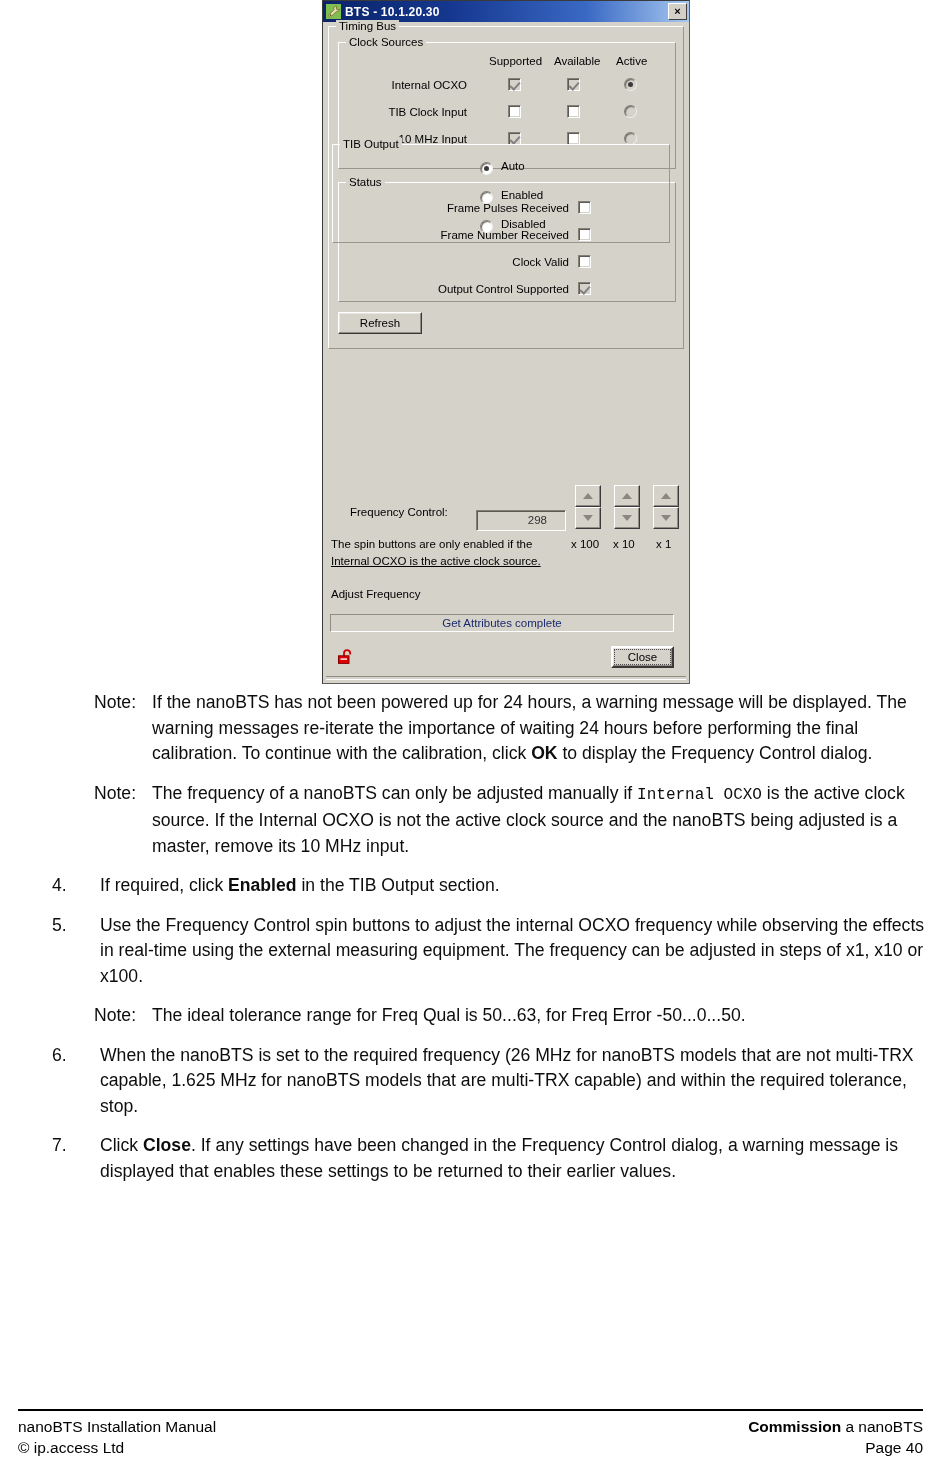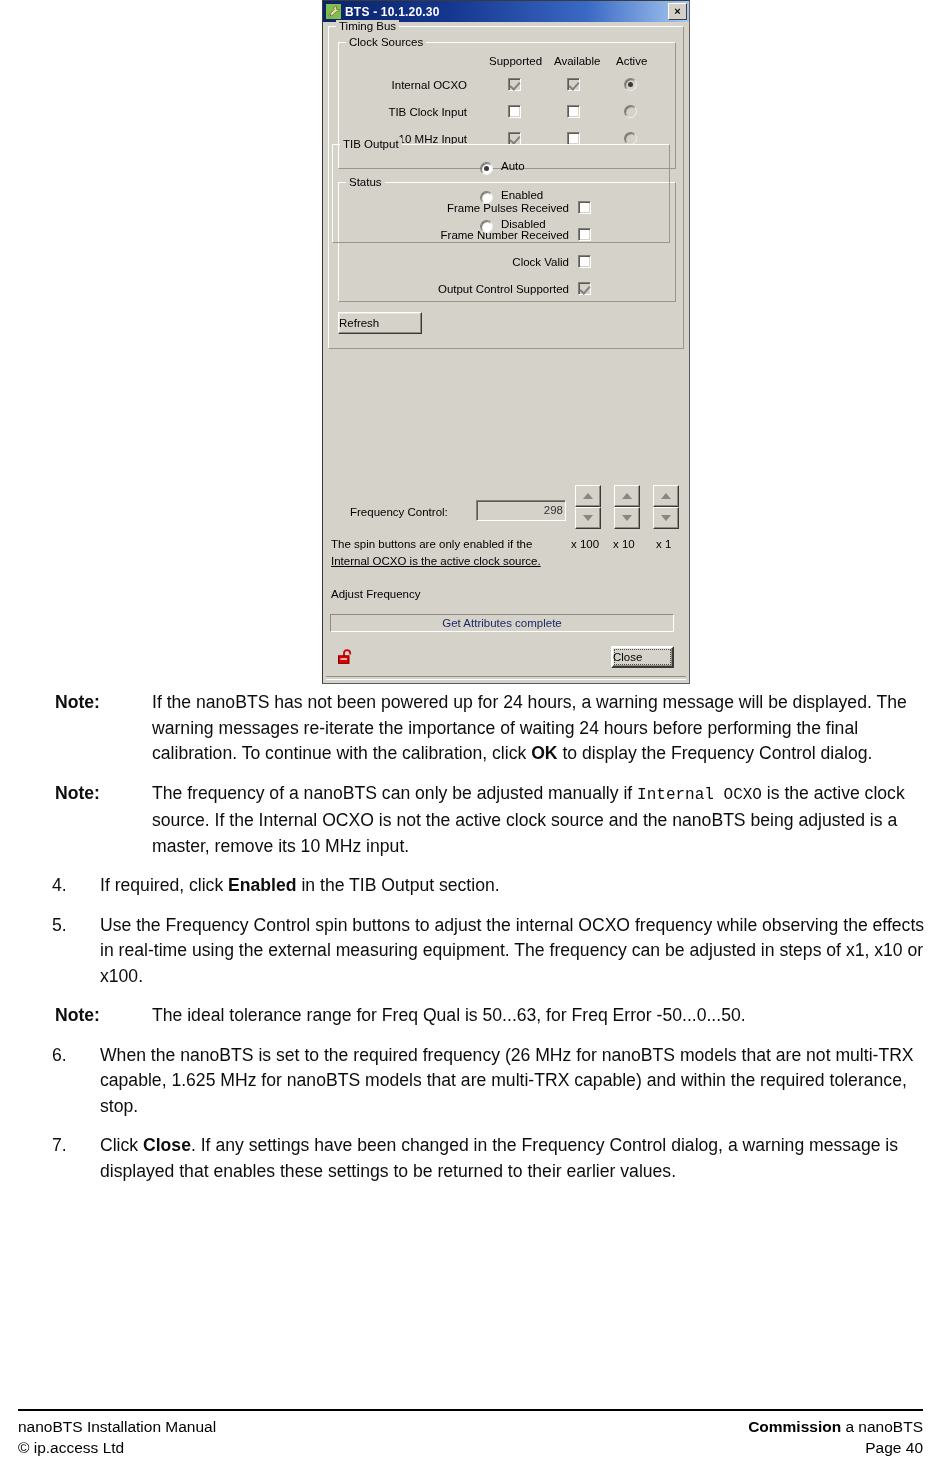--- a/index.html
+++ b/index.html
@@ -219,20 +219,21 @@
   
   .btn {
     background: #d5d2ca;
     border: 1px solid #ffffff;
     border-right-color: #393939;
     border-bottom-color: #393939;
     box-shadow: inset -1px -1px 0 #918d85, inset 1px 1px 0 #e8e6e1;
     font-family: "Liberation Sans", sans-serif;
     font-size: 11.5px;
     color: #000;
+    text-align: center;
     box-sizing: border-box;
     cursor: default;
   }
   #refresh-btn {
     position: absolute;
     left: 9px;
     top: 285px;
     width: 84px;
     height: 22px;
     line-height: 20px;
@@ -248,33 +249,33 @@
   
   #freq-label {
     position: absolute;
     left: 27px;
     top: 484px;
     font-size: 11.5px;
   }
   #freq-field {
     position: absolute;
     left: 153px;
-    top: 478px;
+    top: 488px;
     width: 90px;
     height: 21px;
     background: #d5d2ca;
     border: 1px solid #848078;
     border-right-color: #ffffff;
     border-bottom-color: #ffffff;
     box-shadow: inset 1px 1px 0 #5d5a54;
     box-sizing: border-box;
     text-align: right;
     font-size: 11.5px;
     line-height: 19px;
-    padding-right: 2px;
+    padding-right: 18px;
     color: #333;
   }
   .spin {
     position: absolute;
     top: 463px;
     width: 26px;
     height: 45px;
   }
   .spin .sb {
     position: absolute;
@@ -399,21 +400,22 @@
   }
   .para .marker {
     position: absolute;
     left: 0;
     top: 0;
     width: 120px;
     text-align: left;
   }
   .para.note .marker {
     left: 55px;
-    font-weight: bold;
+    font-weight: normal;
+    text-align: center;
   }
   .para.num .marker {
     left: 52px;
     font-weight: normal;
   }
   .para.num { padding-left: 100px; }
   .para.note { padding-left: 152px; }
   .mono {
     font-family: "Liberation Mono", monospace;
     font-size: 16px;

